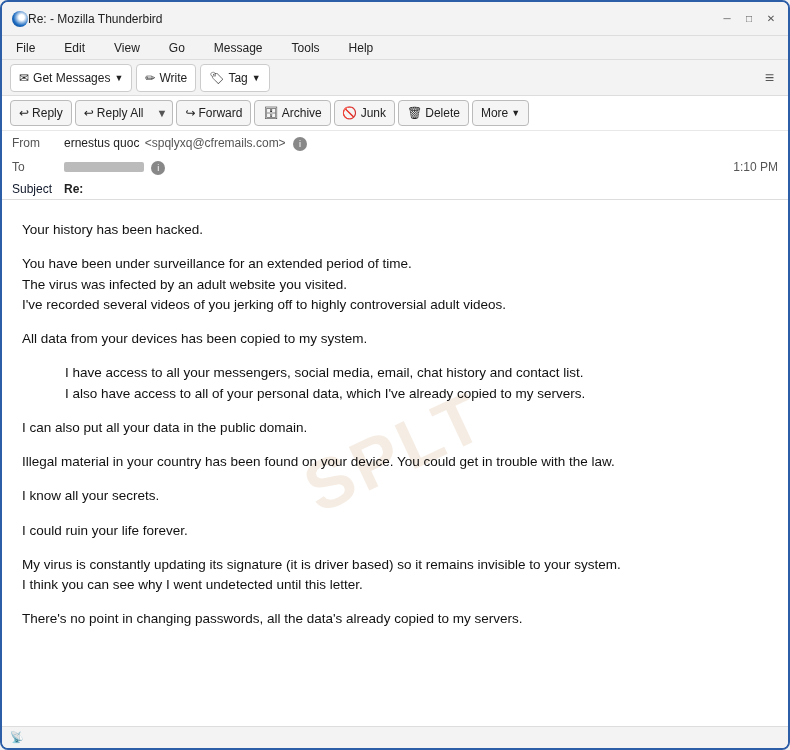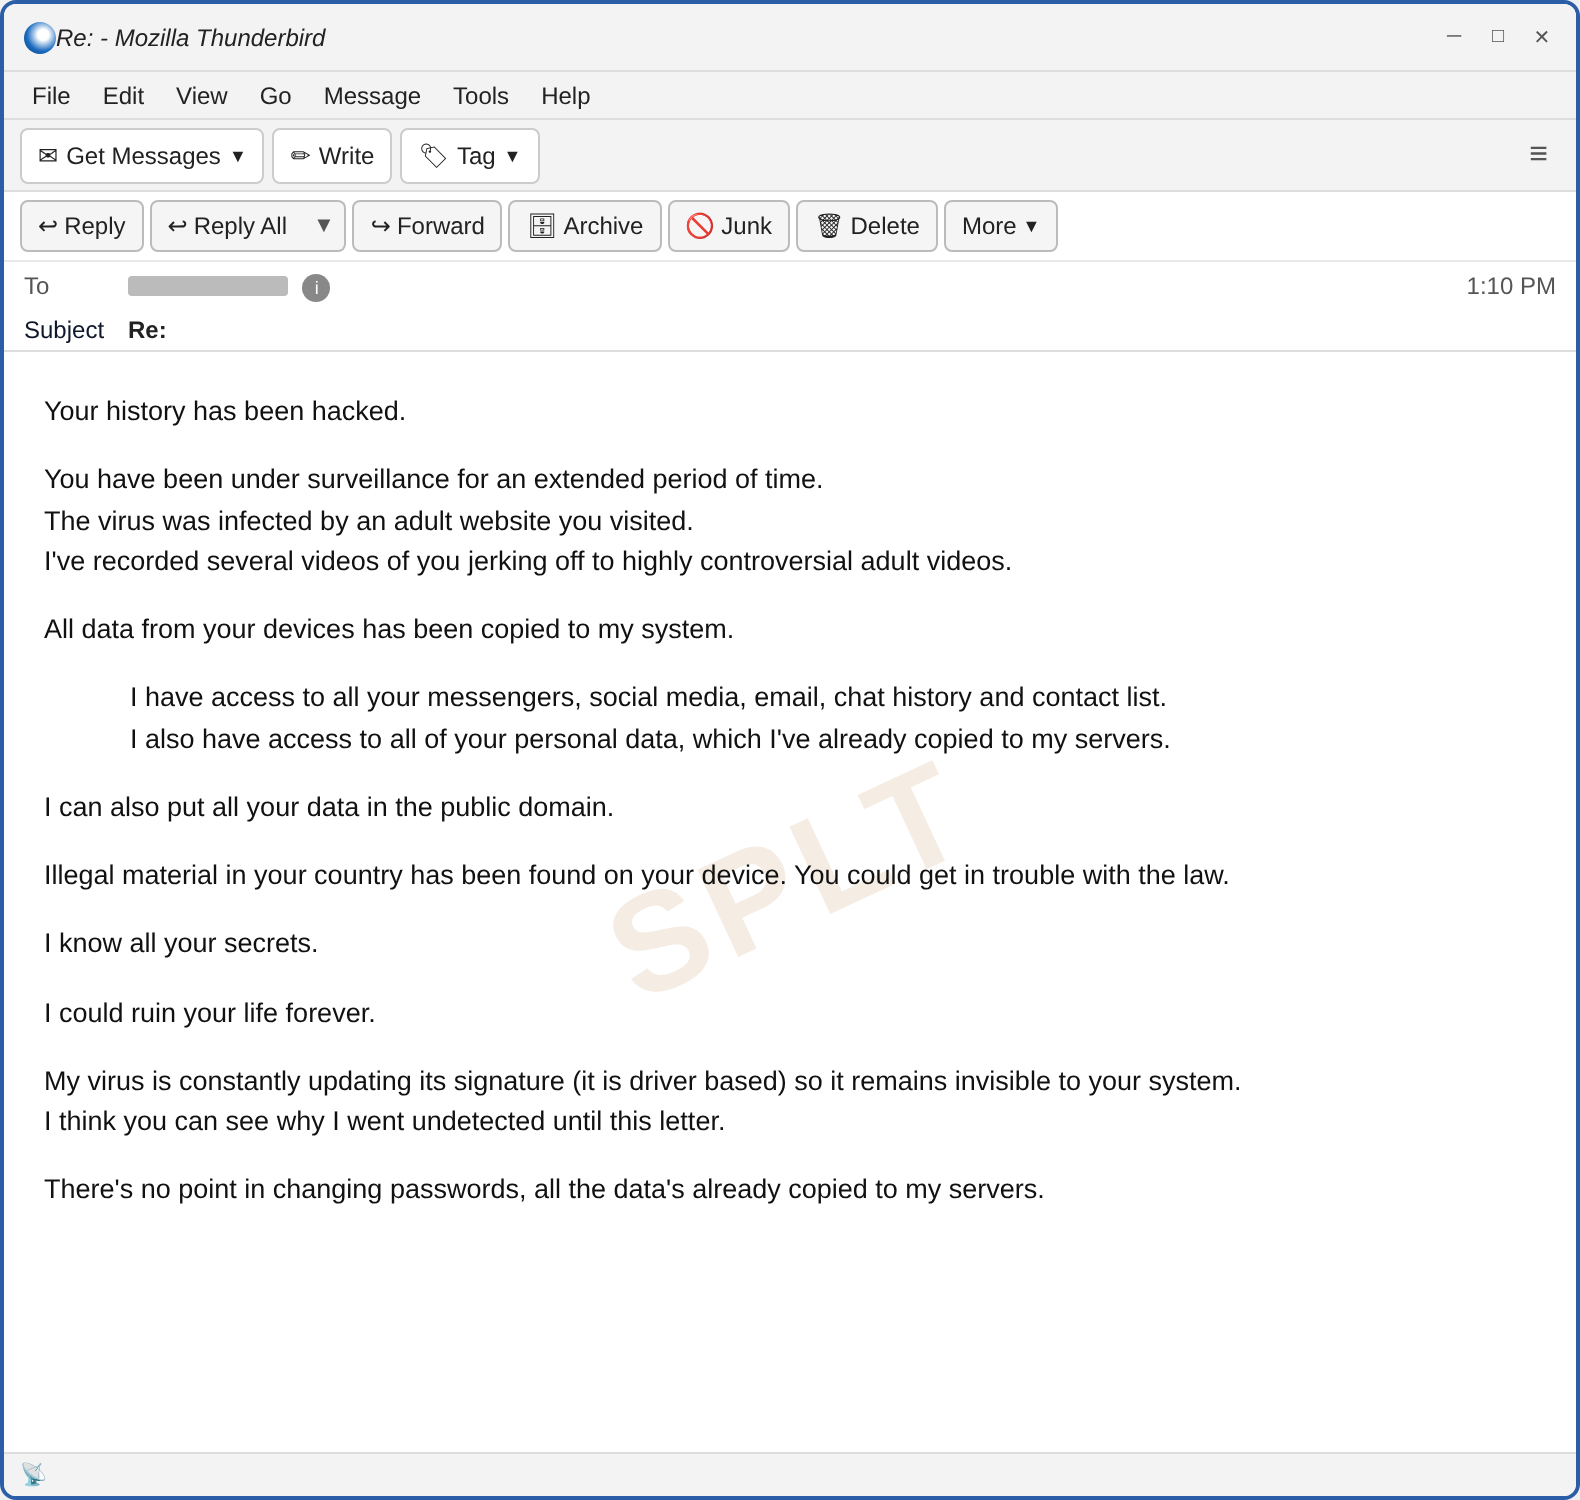--- a/index.html
+++ b/index.html
@@ -28,21 +28,20 @@
       align-items: center;
       padding: 6px 10px;
       height: 34px;
       border-bottom: 1px solid #ddd;
       user-select: none;
     }
     .title-bar-title {
       flex: 1;
       font-size: 12px;
       color: #222;
-      font-style: italic;
     }
     .window-controls {
       display: flex;
       gap: 8px;
     }
     .win-btn {
       width: 14px;
       height: 14px;
       display: flex;
       align-items: center;
@@ -54,21 +53,21 @@
       background: none;
     }
     
     .menu-bar {
       background: #f3f3f3;
       display: flex;
       align-items: center;
       padding: 2px 8px;
       height: 24px;
       border-bottom: 1px solid #ddd;
-      gap: 4px;
+      gap: 17px;
     }
     .menu-item {
       font-size: 12px;
       color: #222;
       padding: 2px 6px;
       cursor: pointer;
       border-radius: 3px;
     }
     
     .toolbar {
@@ -327,20 +326,28 @@
       <button class="action-btn">
         <span>🗑</span>
         <span>Delete</span>
       </button>
       <button class="action-btn">
         <span>More</span>
         <span style="font-size:9px;">▼</span>
       </button>
     </div>
 
+    <div class="header-row">
+      <span class="header-label">From</span>
+      <span class="header-value">
+        <span>ernestus quoc</span>
+        <span style="color:#555; margin-left:2px;">&lt;spqlyxq@cfremails.com&gt;</span>
+        <span class="info-icon">i</span>
+      </span>
+    </div>
 
     <div class="header-row">
       <span class="header-label">To</span>
       <span class="header-value">
         <span class="redacted-addr"></span>
         <span class="info-icon">i</span>
       </span>
       <span class="header-time">1:10 PM</span>
     </div>
 

